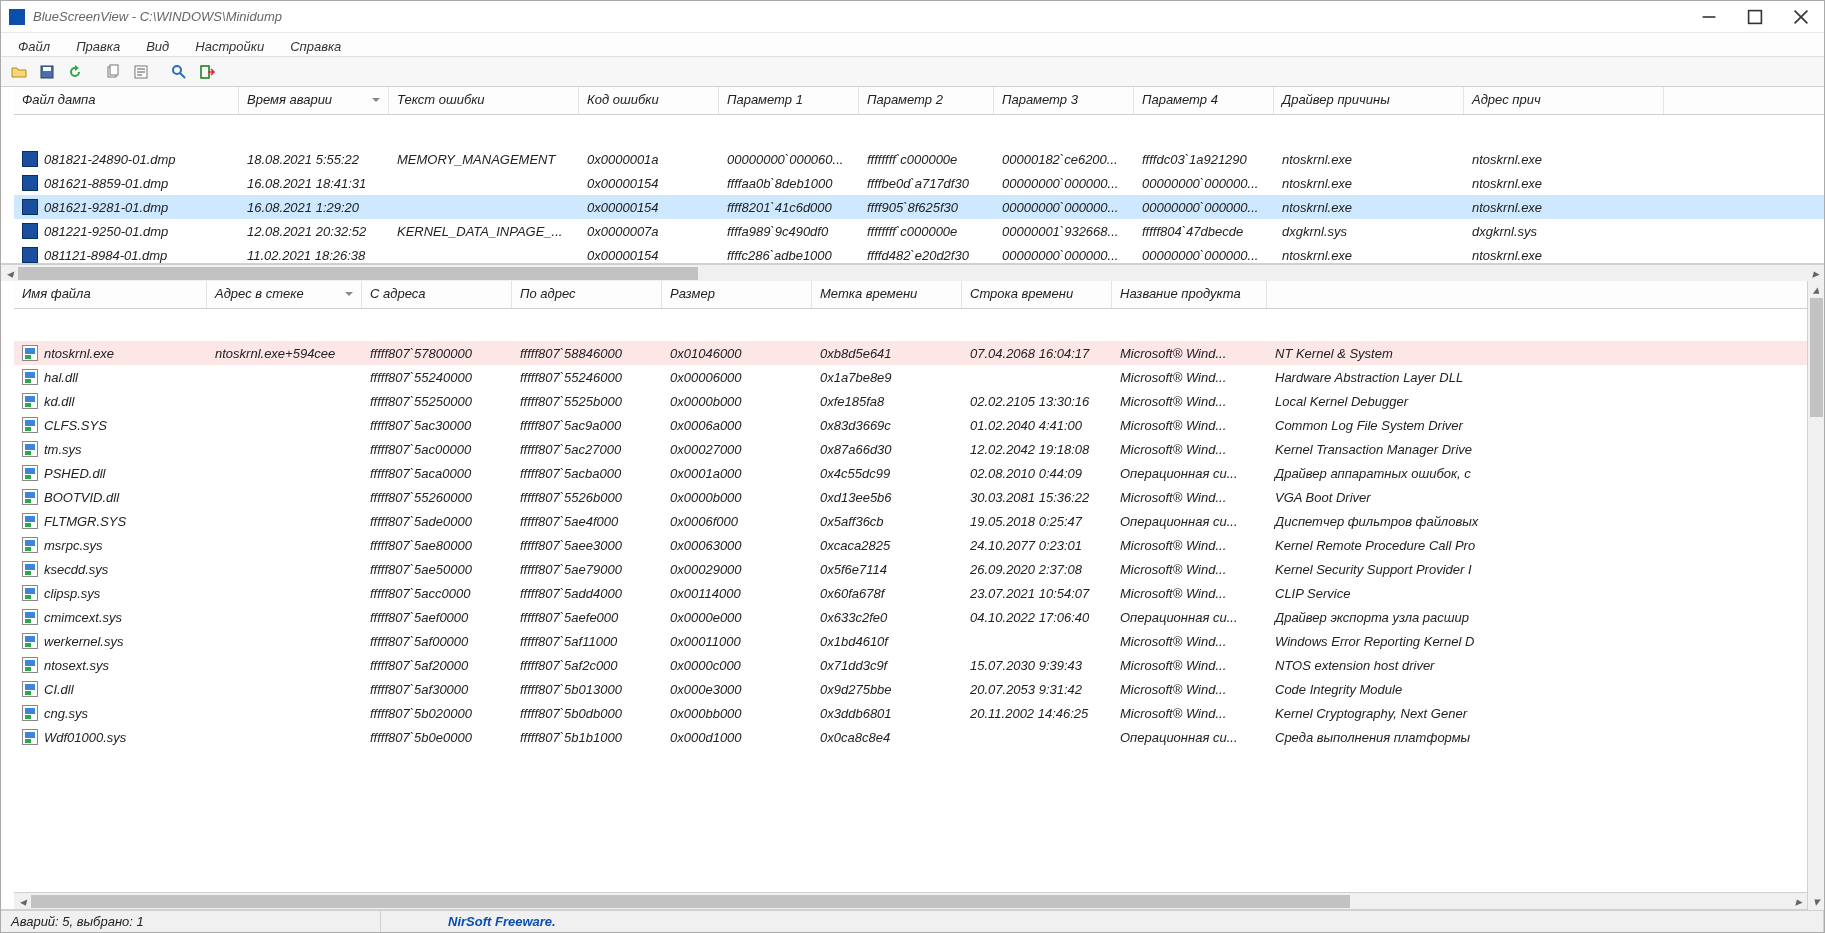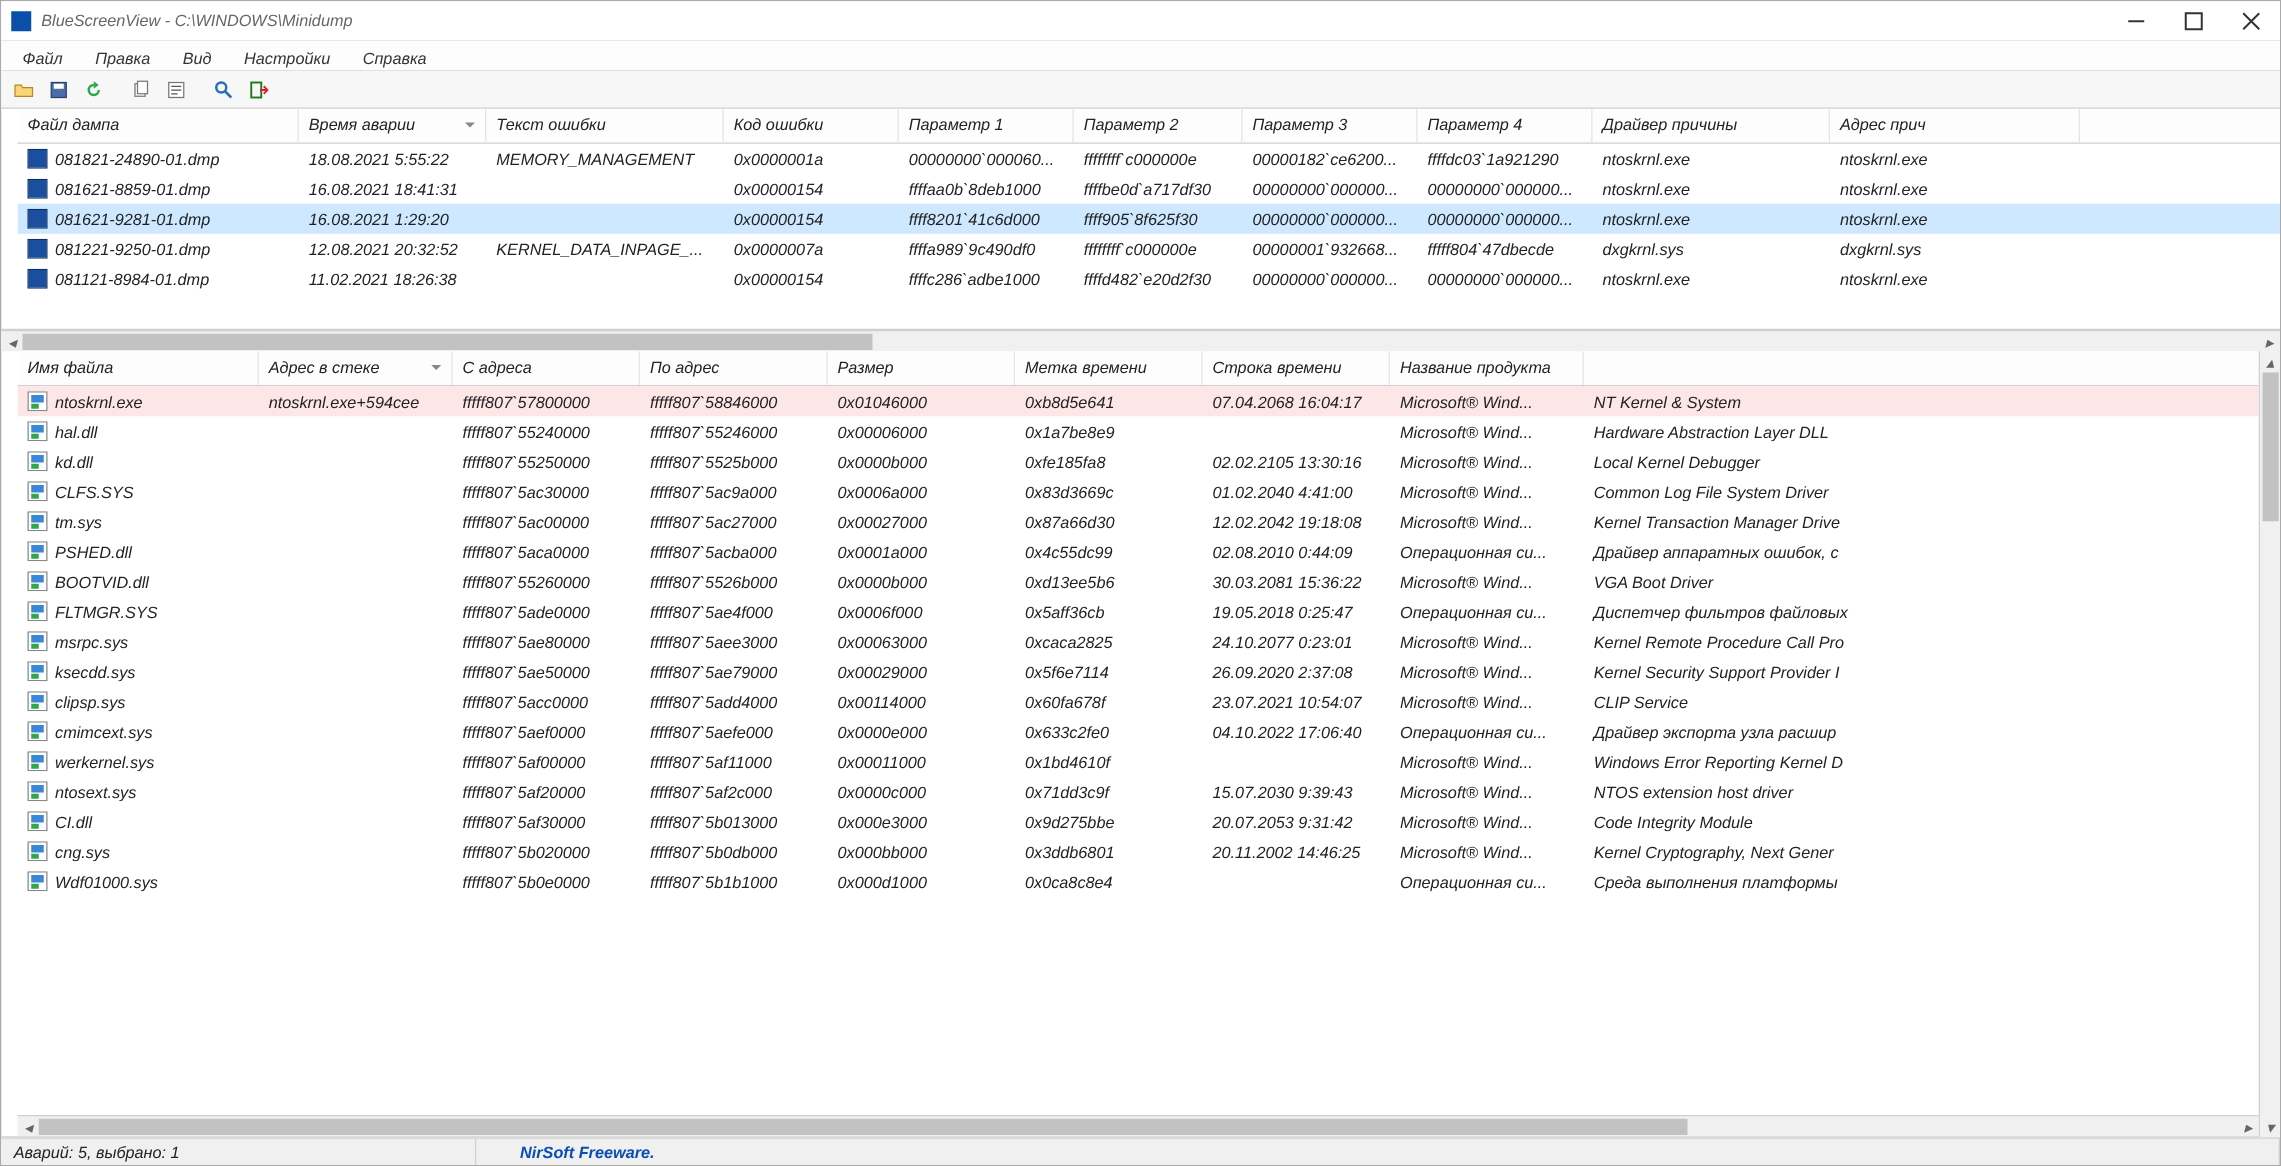--- a/index.html
+++ b/index.html
@@ -95,21 +95,21 @@
     text-overflow:ellipsis;
     color:#222;
     position:relative;
   }
   .grid-head .col.sort::after {
     content:"";
     position:absolute; right:8px; top:11px;
     border:4px solid transparent;
     border-top-color:#888;
   }
-  .grid-body { overflow:hidden; flex:1; }
+  .grid-body { overflow:hidden; flex:1;margin-top:32px; }
   .row {
     display:flex;
     height:24px;
     align-items:center;
     white-space:nowrap;
   }
   .row.selected { background:#cde8ff;}
   .row.highlight { background:#fde6e6;}
   .row .cell {
     padding: 0 8px;
@@ -170,20 +170,21 @@
   .pane-bottom { flex:1; display:flex; flex-direction:row; min-height:0;}
   .pane-bottom .grid { flex:1;}
   
   .statusbar {
     height:22px;
     display:flex;
     align-items:center;
     background:#f0f0f0;
     border-top:1px solid #d0d0d0;
     font-size:13px;
+    gap:32px;
   }
   .statusbar .sseg { padding:0 10px; border-right:1px solid #d0d0d0; height:100%; display:flex; align-items:center;}
   .statusbar .sseg.link a { color:#0a4db3; text-decoration:none; font-weight:bold;margin-top:40px;}
   .statusbar .sseg.link span.pre { color:#0a4db3; font-weight:bold; margin-right:4px;margin-left:25px;}
   
   .t-c0{width:225px;} .t-c1{width:150px;} .t-c2{width:190px;} .t-c3{width:140px;}
   .t-c4{width:140px;} .t-c5{width:135px;} .t-c6{width:140px;} .t-c7{width:140px;}
   .t-c8{width:190px;} .t-c9{width:200px;}
   
   .b-c0{width:193px;} .b-c1{width:155px;} .b-c2{width:150px;} .b-c3{width:150px;}

